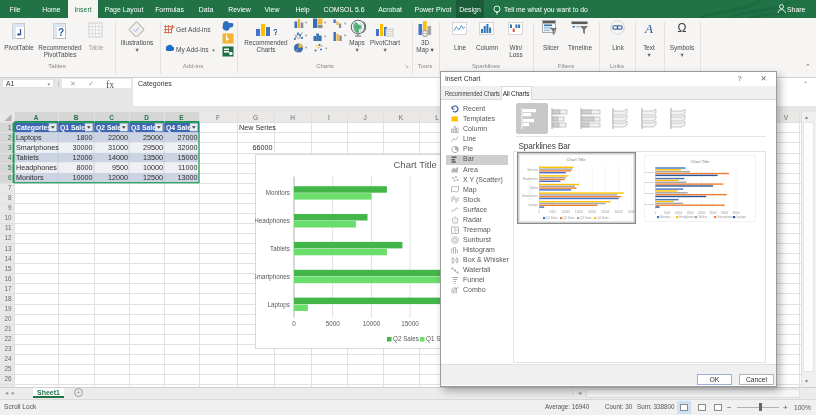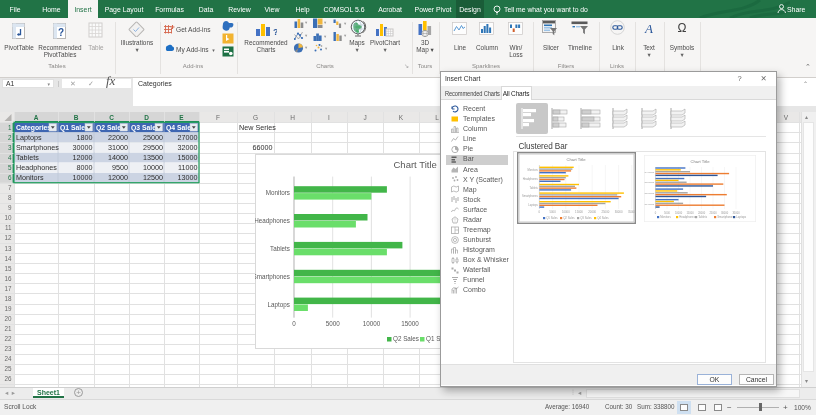--- a/index.html
+++ b/index.html
@@ -244,21 +244,21 @@
 <svg class="abs" style="left:675px;top:20px;" width="14" height="15" viewBox="0 0 14 15">
       <text x="7" y="12" font-size="12" fill="#404040" text-anchor="middle">Ω</text>
     </svg>
 <div class="rbl" style="left:666px;top:44px;width:32px;">Symbols<br><span style="color:#666">▾</span></div>
 <div style="position:absolute;left:0;top:78px;width:816px;height:34px;background:#e6e6e6;"></div>
 <div style="position:absolute;left:2px;top:79px;width:52px;height:9px;background:#fff;border:1px solid #e0e0e0;font-size:6.8px;color:#333;padding:0 0 0 3px;line-height:8.5px;">A1<span style="float:right;margin-right:3px;color:#888;font-size:5px;">▾</span></div>
 <div style="position:absolute;left:58px;top:81px;width:1px;height:6px;background:#c8c8c8;"></div>
 <div style="position:absolute;left:62px;top:79px;width:69px;height:9px;background:#fff;"></div>
 <div class="abs" style="left:70px;top:79.5px;font-size:7px;color:#a0a0a0;">✕</div>
 <div class="abs" style="left:88px;top:79.5px;font-size:7px;color:#a0a0a0;">✓</div>
-<div class="abs" style="left:106px;top:73px;font-size:13px;color:#555;font-style:italic;font-family:'Liberation Serif',serif;">fx</div>
+<div class="abs" style="left:106px;top:79px;font-size:10px;color:#555;font-family:'Liberation Serif',serif;">fx</div>
 <div style="position:absolute;left:133px;top:78px;width:683px;height:28px;background:#fff;font-size:7px;color:#333;padding:2px 0 0 5px;">Categories</div>
 <div class="abs" style="left:803px;top:80px;font-size:6px;color:#777;">⌃</div>
 <svg class="abs" style="left:0;top:0;" width="816" height="415" viewBox="0 0 816 415">
       <rect x="0" y="112" width="801" height="275" fill="#fff"></rect>
       <rect x="0" y="112" width="801" height="10.3" fill="#e9e8e7"></rect>
       <rect x="14" y="112" width="185" height="10.3" fill="#d6d6d6"></rect>
       <rect x="14" y="121" width="185" height="1.6" fill="#1e8c5a"></rect>
       <rect x="0" y="112" width="14" height="275" fill="#e9e8e7"></rect>
       <rect x="0" y="122.3" width="14" height="60.42" fill="#d6d6d6"></rect>
       <rect x="12.6" y="122.3" width="1.6" height="60.42" fill="#1e8c5a"></rect>
@@ -588,21 +588,21 @@
       <path d="M2 9h11l3-2v4l-3 2H2z" fill="#f2f2f2" stroke="#a8a8a8" stroke-width="0.6"></path>
       <path d="M2 15h11l3-2v4l-3 2H2z" fill="#f2f2f2" stroke="#a8a8a8" stroke-width="0.6"></path>
     </svg>
 <svg class="abs" style="left:669px;top:108px;" width="22" height="21" viewBox="0 0 22 21">
       <path d="M2 0v21" stroke="#a8a8a8" stroke-width="1"></path>
       <path d="M2 3h11l3-2v4l-3 2H2z" fill="#f2f2f2" stroke="#a8a8a8" stroke-width="0.6"></path>
       <path d="M2 9h11l3-2v4l-3 2H2z" fill="#f2f2f2" stroke="#a8a8a8" stroke-width="0.6"></path>
       <path d="M2 15h11l3-2v4l-3 2H2z" fill="#f2f2f2" stroke="#a8a8a8" stroke-width="0.6"></path>
     </svg>
 <div style="position:absolute;left:516px;top:136px;width:250px;height:1px;background:#e5e5e5;"></div>
-<div class="abs" style="left:518.5px;top:142px;font-size:8.2px;letter-spacing:-0.1px;color:#3d3d3d;">Clustered Bar</div>
+<div class="abs" style="left:518.5px;top:142px;font-size:8.2px;letter-spacing:-0.1px;color:#3d3d3d;">Sparklines Bar</div>
 <div style="position:absolute;left:513px;top:151px;width:253px;height:212px;background:#fff;border:1px solid #e3e3e3;"></div>
 <svg class="abs" style="left:517px;top:152px;" width="119" height="72" viewBox="0 0 119 72">
       <rect x="0.7" y="0.7" width="117.6" height="70.6" fill="#fff" stroke="#8a8a8a" stroke-width="1.4"></rect>
       <rect x="2.2" y="2.2" width="114.6" height="67.6" fill="#fff" stroke="#c9c9c9" stroke-width="0.6"></rect>
       <text x="59" y="9" font-size="4.2" fill="#7f7f7f" text-anchor="middle">Chart Title</text>
       <line x1="22.4" y1="13" x2="22.4" y2="57" stroke="#ececec" stroke-width="0.5"></line>
       <line x1="35.6" y1="13" x2="35.6" y2="57" stroke="#ececec" stroke-width="0.5"></line>
       <line x1="48.8" y1="13" x2="48.8" y2="57" stroke="#ececec" stroke-width="0.5"></line>
       <line x1="62.0" y1="13" x2="62.0" y2="57" stroke="#ececec" stroke-width="0.5"></line>
       <line x1="75.2" y1="13" x2="75.2" y2="57" stroke="#ececec" stroke-width="0.5"></line>

